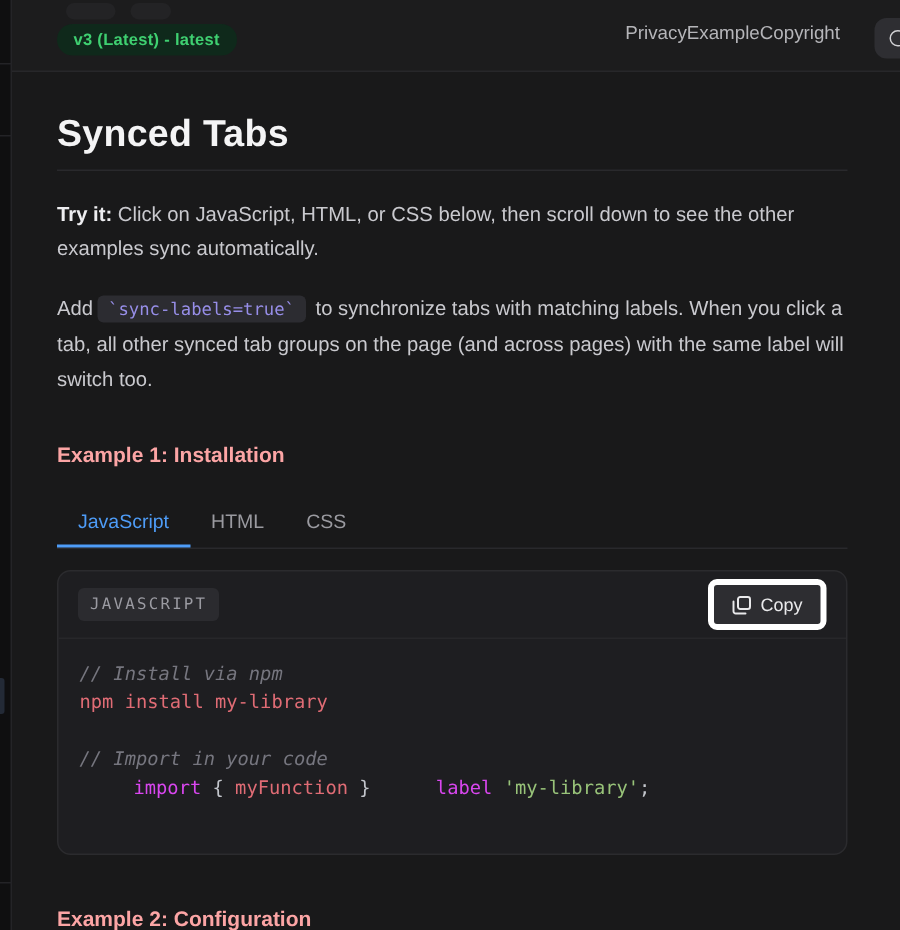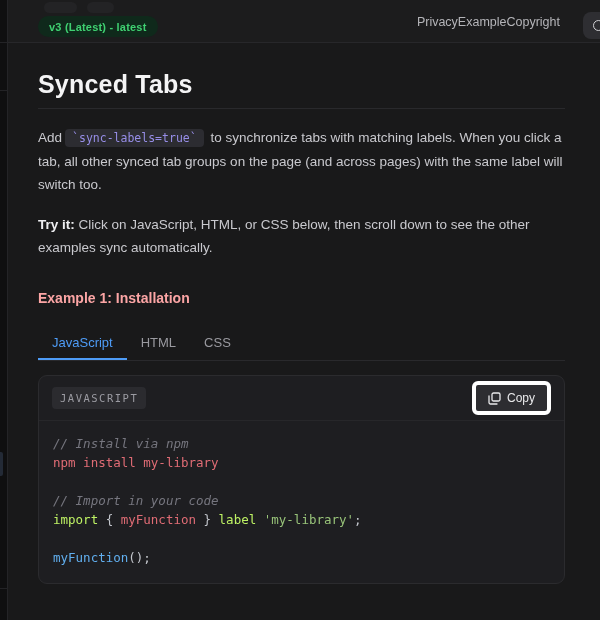--- a/index.html
+++ b/index.html
@@ -9,21 +9,21 @@
   .screen { position:relative; width:600px; height:620px; overflow:hidden; background:#19191a; display:flex; }
 
   
   .edge { position:relative; width:8px; height:620px; background:#0f0f10; border-right:1px solid #242427; flex:0 0 8px; }
   .edge-line { position:absolute; left:0; width:8px; height:1px; background:#232326; }
   .edge-accent { position:absolute; left:0; top:452px; width:3px; height:24px; background:#232a36; border-radius:0 2px 2px 0; }
 
   .main { position:relative; flex:1; height:620px; background:#19191a; }
 
   
-  header { position:relative; height:43px; background:#1c1c1d; border-bottom:1px solid #27272a; }
+  header { position:relative; height:48px; background:#1c1c1d; border-bottom:1px solid #27272a; }
   .ghost-pill { position:absolute; top:2px; height:11px; background:#232325; border-radius:6px; }
   .ghost-pill.p1 { left:36px; width:33px; }
   .ghost-pill.p2 { left:79px; width:27px; }
   .version-badge { position:absolute; left:30px; top:16px; height:21px; display:inline-flex; align-items:center;
     padding:0 11px; background:#0f291b; color:#3fd071; font-size:11px; font-weight:bold; border-radius:11px;
     letter-spacing:.2px; cursor:pointer; }
   nav { position:absolute; top:0; right:40px; height:43px; display:flex; align-items:center; }
   nav a { color:#b5b5b9; font-size:12.5px; text-decoration:none; cursor:pointer; }
   .corner-btn { position:absolute; top:12px; right:-23px; width:40px; height:27px; background:#2e2e32;
     border:none; border-radius:8px; cursor:pointer; display:flex; align-items:center; padding-left:10px; }
@@ -53,21 +53,21 @@
   .lang-badge { font-family:"DejaVu Sans Mono", monospace; font-size:10.5px; letter-spacing:1.5px;
     color:#9b9ba2; background:#2b2b2f; padding:5px 8px; border-radius:4px; }
   .copy-btn { display:flex; align-items:center; gap:6px; background:#2d2d31; border:4px solid #ffffff;
     border-radius:6px; padding:6px 12px; color:#e9e9eb; font-size:12px; font-family:"Liberation Sans",sans-serif; cursor:pointer; }
   .copy-btn svg { display:block; }
 
   .code-body { padding:13px 14px 16px; font-family:"DejaVu Sans Mono", monospace; font-size:12.5px; }
   .code-line { min-height:19px; line-height:19px; white-space:pre; }
   .tok-comment { color:#76767f; font-style:italic; }
   .tok-red     { color:#e06c75; }
-  .tok-purple  { color:#bef264; }
+  .tok-purple  { color:#d946ef;margin-left:36px; }
   .tok-green   { color:#98c379; }
   .tok-blue    { color:#61afef; }
   .tok-plain   { color:#c3c6cc; }
 
   .h2-bottom { margin-top:33px; }
 </style>
 </head>
 <body>
 
 <div class="screen">
@@ -93,23 +93,23 @@
       <button class="corner-btn">
         <span class="circle-icon"></span>
       </button>
     </header>
 
     <main class="content">
 
       <h1>Synced Tabs</h1>
       <hr class="rule">
 
+      <p class="body-text"><strong>Try it:</strong><span> Click on JavaScript, HTML, or CSS below, then scroll down to see the other examples sync automatically.</span></p>
+
       <p class="body-text"><span>Add</span><code class="inline-code">`sync-labels=true`</code><span> to synchronize tabs with matching labels. When you click a tab, all other synced tab groups on the page (and across pages) with the same label will switch too.</span></p>
-
-      <p class="body-text"><strong>Try it:</strong><span> Click on JavaScript, HTML, or CSS below, then scroll down to see the other examples sync automatically.</span></p>
 
       <h2>Example 1: Installation</h2>
 
       <div class="tabs">
         <div class="tab active">JavaScript</div>
         <div class="tab">HTML</div>
         <div class="tab">CSS</div>
       </div>
 
       <div class="code-block">
@@ -123,21 +123,20 @@
             <span>Copy</span>
           </button>
         </div>
         <div class="code-body" id="code-body">
             <div class="code-line"><span class="tok-comment">// Install via npm</span></div>
             <div class="code-line"><span class="tok-red">npm install my-library</span></div>
             <div class="code-line"></div>
             <div class="code-line"><span class="tok-comment">// Import in your code</span></div>
             <div class="code-line"><span class="tok-purple">import</span><span class="tok-plain"> { </span><span class="tok-red">myFunction</span><span class="tok-plain"> } </span><span class="tok-purple">label</span><span class="tok-plain"> </span><span class="tok-green">'my-library'</span><span class="tok-plain">;</span></div>
             <div class="code-line"></div>
-            <div class="code-line"><span class="tok-blue">myFunction</span><span class="tok-plain">();</span></div>
           </div>
       </div>
 
       <h2 class="h2-bottom">Example 2: Configuration</h2>
 
     </main>
   </div>
 </div>
 
 </body></html>

